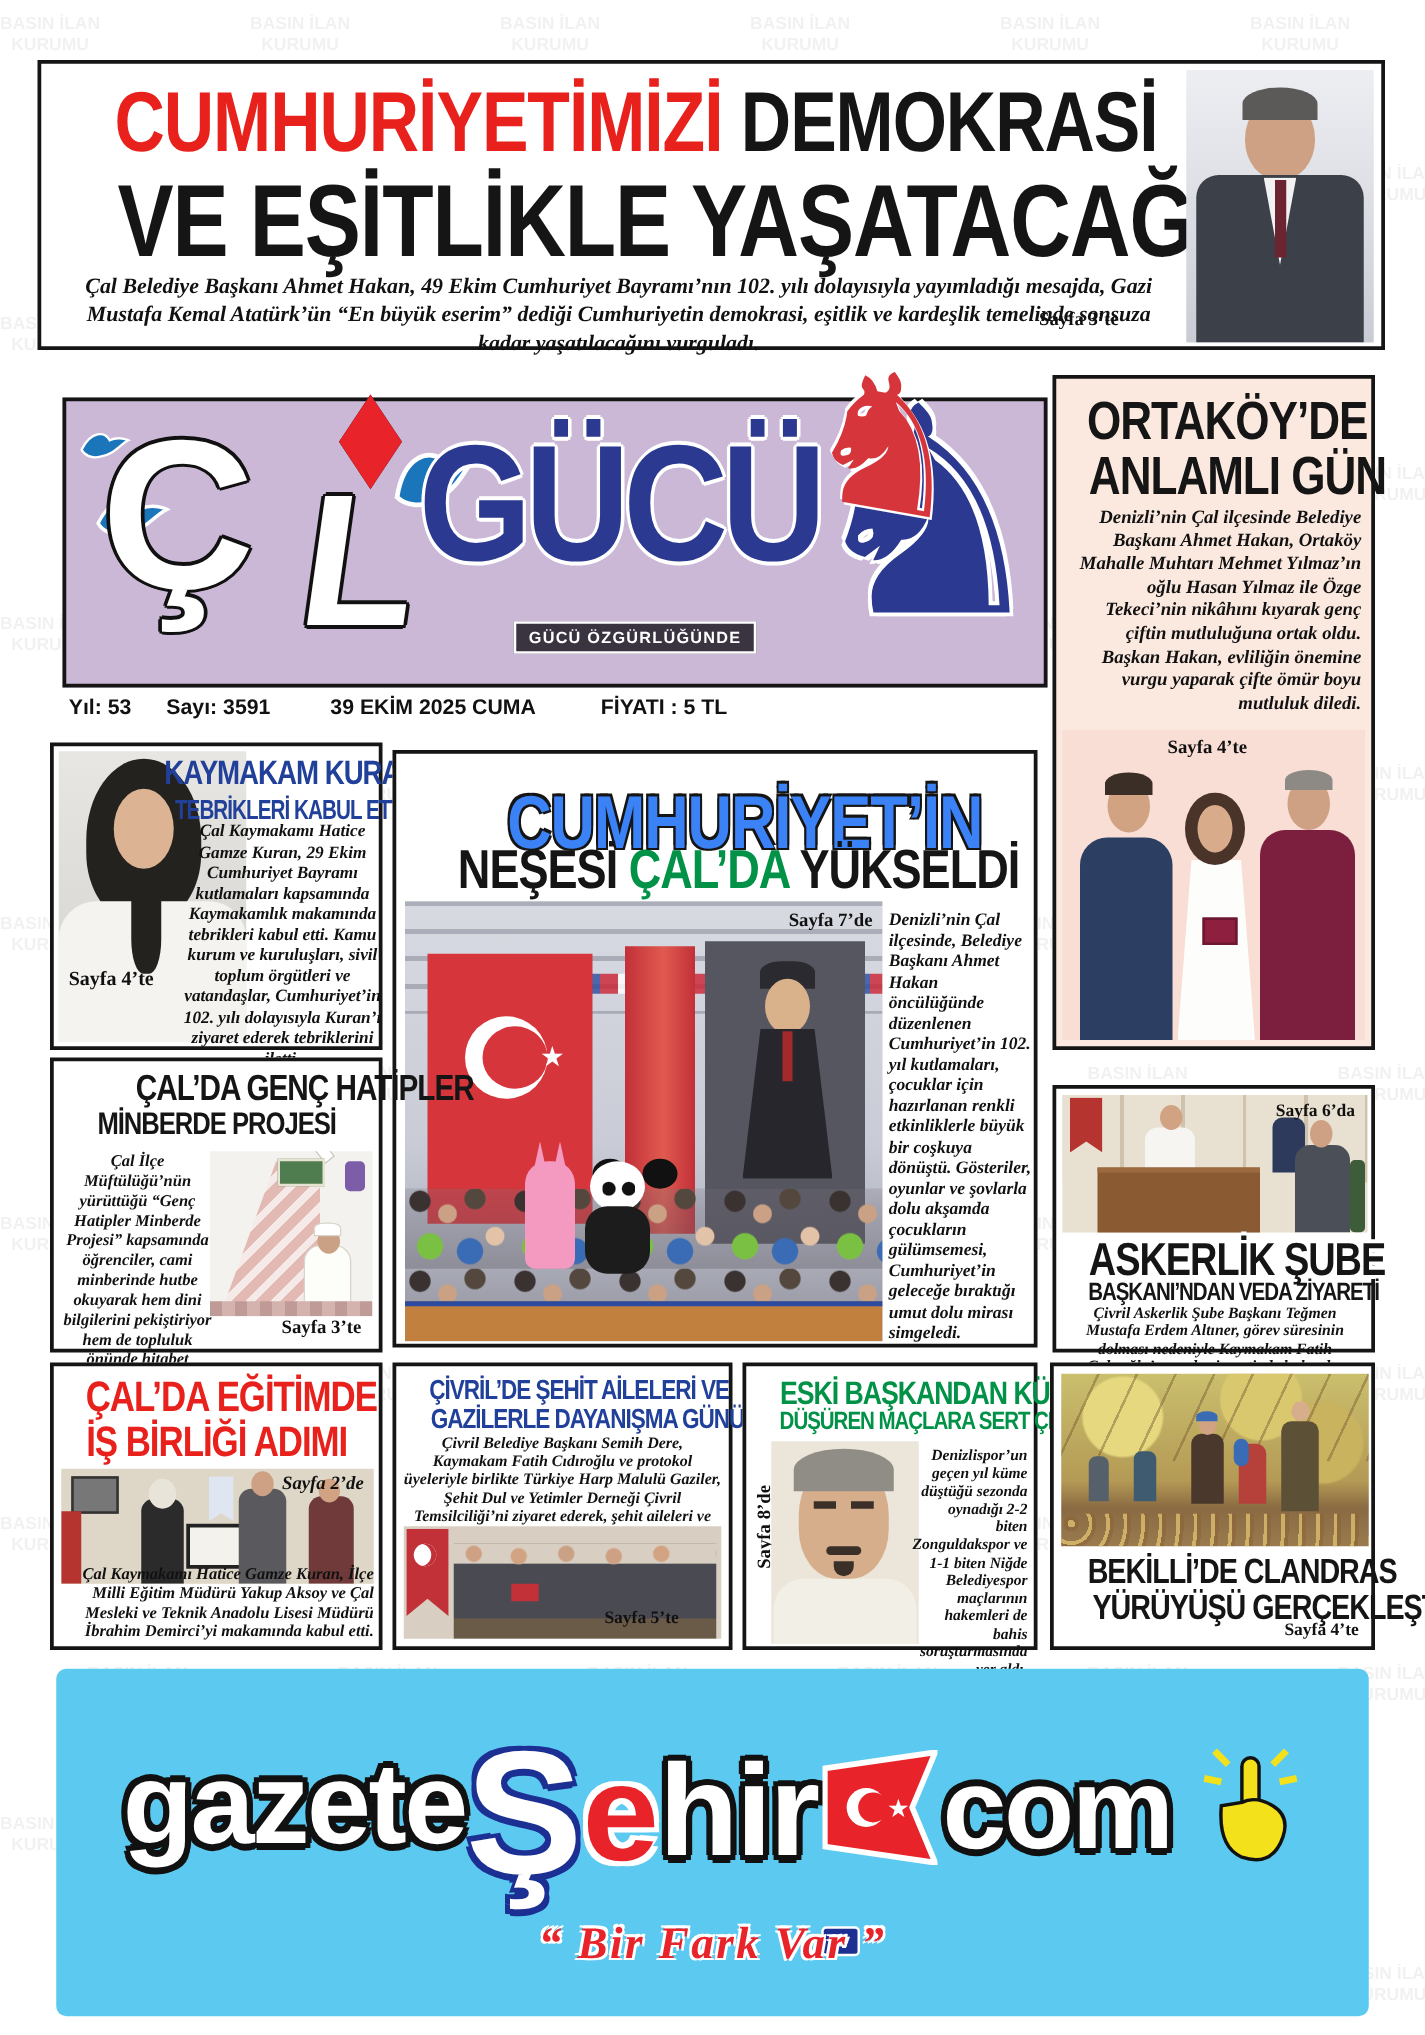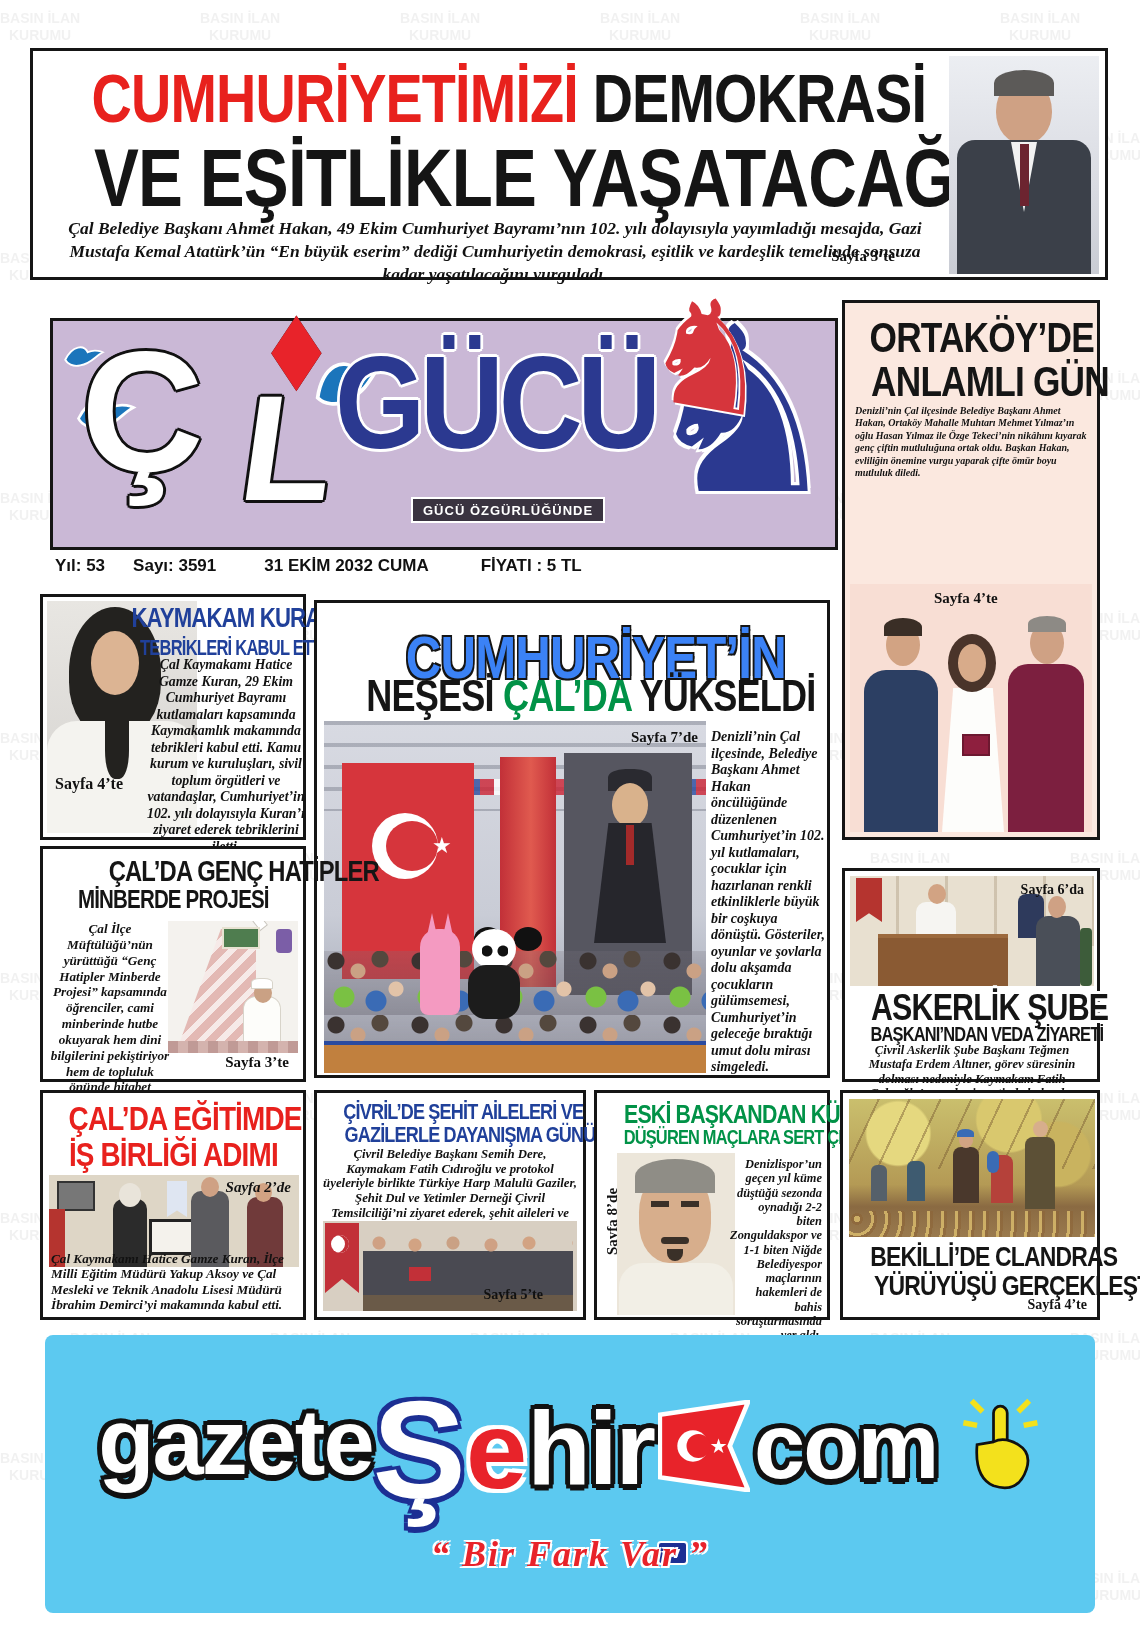--- a/index.html
+++ b/index.html
@@ -232,28 +232,28 @@
     <span class="shape outw" style="left:282px;top:16px;font-size:132px;font-weight:bold;color:#2b3990;line-height:1;letter-spacing:-6px;transform:scaleX(.88);transform-origin:left;">GÜCÜ</span>
     <div class="shape" style="left:358px;top:176px;background:#3a3340;border:2px solid #fff;padding:2px 10px;">
       <span style="color:#fff;font-weight:bold;font-size:13px;letter-spacing:1px;">GÜCÜ ÖZGÜRLÜĞÜNDE</span>
     </div>
     <span class="shape" style="right:-10px;top:-24px;font-size:230px;line-height:1;color:#2b3990;font-family:'DejaVu Sans',sans-serif;text-shadow:-3px -3px 0 #fff,3px -3px 0 #fff,-3px 3px 0 #fff,3px 3px 0 #fff;">♞</span>
     <span class="shape" style="right:58px;top:-40px;font-size:150px;line-height:1;color:#d6353c;font-family:'DejaVu Sans',sans-serif;text-shadow:-2px -2px 0 #fff,2px 2px 0 #fff;transform:rotate(10deg);">♞</span>
   </div>
   <div class="abs z1" style="left:55px;top:556px;width:560px;display:flex;gap:0;font-weight:bold;font-size:17px;">
     <span style="margin-right:28px;">Yıl: 53</span>
     <span style="margin-right:48px;">Sayı: 3591</span>
-    <span style="margin-right:52px;">31 EKİM 2032 CUMA</span>
+    <span style="margin-right:52px;">39 EKİM 2025 CUMA</span>
     <span>FİYATI : 5 TL</span>
   </div>
 
   <div class="box z1" style="left:842px;top:300px;width:258px;height:540px;background:#fbe8df;">
     <div class="hl" style="top:10px;font-size:43px;color:#151515;"><span class="cond">ORTAKÖY’DE</span></div>
     <div class="hl" style="top:54px;font-size:43px;color:#151515;"><span class="cond">ANLAMLI GÜN</span></div>
-    <div class="abs serifit" style="left:10px;top:102px;width:234px;font-size:10px;line-height:1.24;text-align:left;">Denizli’nin Çal ilçesinde Belediye Başkanı Ahmet Hakan, Ortaköy Mahalle Muhtarı Mehmet Yılmaz’ın oğlu Hasan Yılmaz ile Özge Tekeci’nin nikâhını kıyarak genç çiftin mutluluğuna ortak oldu. Başkan Hakan, evliliğin önemine vurgu yaparak çifte ömür boyu mutluluk diledi.</div>
+    <div class="abs serifit" style="left:10px;top:102px;width:234px;font-size:15px;line-height:1.24;text-align:right;">Denizli’nin Çal ilçesinde Belediye Başkanı Ahmet Hakan, Ortaköy Mahalle Muhtarı Mehmet Yılmaz’ın oğlu Hasan Yılmaz ile Özge Tekeci’nin nikâhını kıyarak genç çiftin mutluluğuna ortak oldu. Başkan Hakan, evliliğin önemine vurgu yaparak çifte ömür boyu mutluluk diledi.</div>
     <div class="abs pageref" style="left:0;top:408px;width:100%;text-align:center;font-size:15px;font-family:'Liberation Serif',serif;">Sayfa 4’te</div>
     <div class="ph" style="left:5px;bottom:5px;width:242px;height:248px;background:#f8ded4;">
       <div class="shape" style="left:14px;top:86px;width:74px;height:162px;border-radius:22px 22px 0 0;background:#2c3f63;"></div>
       <div class="shape" style="left:36px;top:40px;width:34px;height:42px;border-radius:50%;background:#d2a383;"></div>
       <div class="shape" style="left:34px;top:34px;width:38px;height:18px;border-radius:50% 50% 0 0;background:#3a2e26;"></div>
       <div class="shape" style="left:92px;top:104px;width:62px;height:144px;background:#fdfdfb;clip-path:polygon(18% 0,82% 0,100% 100%,0 100%);"></div>
       <div class="shape" style="left:106px;top:58px;width:32px;height:40px;border-radius:50%;background:#d8ab8a;"></div>
       <div class="shape" style="left:98px;top:50px;width:48px;height:58px;border-radius:50%;background:transparent;box-shadow:inset 0 0 0 10px #4a342a;"></div>
       <div class="shape" style="left:112px;top:150px;width:24px;height:18px;background:#8e1f3e;border:2px solid #6d1830;"></div>
       <div class="shape" style="left:158px;top:80px;width:76px;height:168px;border-radius:20px 20px 0 0;background:#7c1f3f;"></div>
@@ -361,21 +361,21 @@
       <div class="shape" style="left:64px;top:24px;width:34px;height:68px;border-radius:10px 10px 0 0;background:#2b2b2b;"></div>
       <div class="shape" style="left:70px;top:8px;width:22px;height:24px;border-radius:50%;background:#e9e4da;"></div>
       <div class="shape" style="left:100px;top:44px;width:44px;height:30px;background:#f4f2ec;border:3px solid #222;"></div>
       <div class="shape" style="left:142px;top:16px;width:38px;height:76px;border-radius:10px 10px 0 0;background:#5a5a5e;"></div>
       <div class="shape" style="left:152px;top:2px;width:18px;height:20px;border-radius:50%;background:#cfa184;"></div>
       <div class="shape" style="left:198px;top:22px;width:36px;height:70px;border-radius:10px 10px 0 0;background:#703a3a;"></div>
       <div class="shape" style="left:206px;top:8px;width:17px;height:19px;border-radius:50%;background:#d2a383;"></div>
       <div class="shape" style="left:118px;top:6px;width:20px;height:36px;background:#dfe6f2;clip-path:polygon(0 0,100% 0,100% 100%,50% 82%,0 100%);"></div>
       <div class="abs pageref" style="right:8px;top:4px;font-size:15px;">Sayfa 2’de</div>
     </div>
-    <div class="abs serifit" style="left:8px;bottom:5px;width:248px;font-size:13.2px;line-height:1.15;text-align:left;">Çal Kaymakamı Hatice Gamze Kuran, İlçe Milli Eğitim Müdürü Yakup Aksoy ve Çal Mesleki ve Teknik Anadolu Lisesi Müdürü İbrahim Demirci’yi makamında kabul etti.</div>
+    <div class="abs serifit" style="left:8px;bottom:5px;width:248px;font-size:13.2px;line-height:1.15;text-align:right;">Çal Kaymakamı Hatice Gamze Kuran, İlçe Milli Eğitim Müdürü Yakup Aksoy ve Çal Mesleki ve Teknik Anadolu Lisesi Müdürü İbrahim Demirci’yi makamında kabul etti.</div>
   </div>
 
   <div class="box z1" style="left:314px;top:1090px;width:272px;height:230px;text-decoration:underline;">
     <div class="hl" style="top:6px;font-size:22px;color:#20409a;"><span class="cond">ÇİVRİL’DE ŞEHİT AİLELERİ VE</span></div>
     <div class="hl" style="top:29px;font-size:22px;color:#20409a;"><span class="cond">GAZİLERLE DAYANIŞMA GÜNÜ</span></div>
     <div class="abs serifit" style="left:6px;top:54px;width:254px;font-size:12.8px;line-height:1.15;text-align:center;">Çivril Belediye Başkanı Semih Dere, Kaymakam Fatih Cıdıroğlu ve protokol üyeleriyle birlikte Türkiye Harp Malulü Gaziler, Şehit Dul ve Yetimler Derneği Çivril Temsilciliği’ni ziyaret ederek, şehit aileleri ve gazilerle bir araya geldi.</div>
     <div class="ph" style="left:6px;bottom:6px;width:254px;height:90px;background:#d8cfc2;">
       <div class="shape" style="left:2px;top:2px;width:34px;height:70px;background:#c23038;clip-path:polygon(0 0,100% 0,100% 100%,50% 80%,0 100%);"></div>
       <div class="shape" style="left:8px;top:14px;width:18px;height:18px;border-radius:50%;background:#fff;box-shadow:inset -4px 0 0 #c23038;"></div>
       <div class="shape" style="left:40px;top:14px;width:210px;height:76px;

